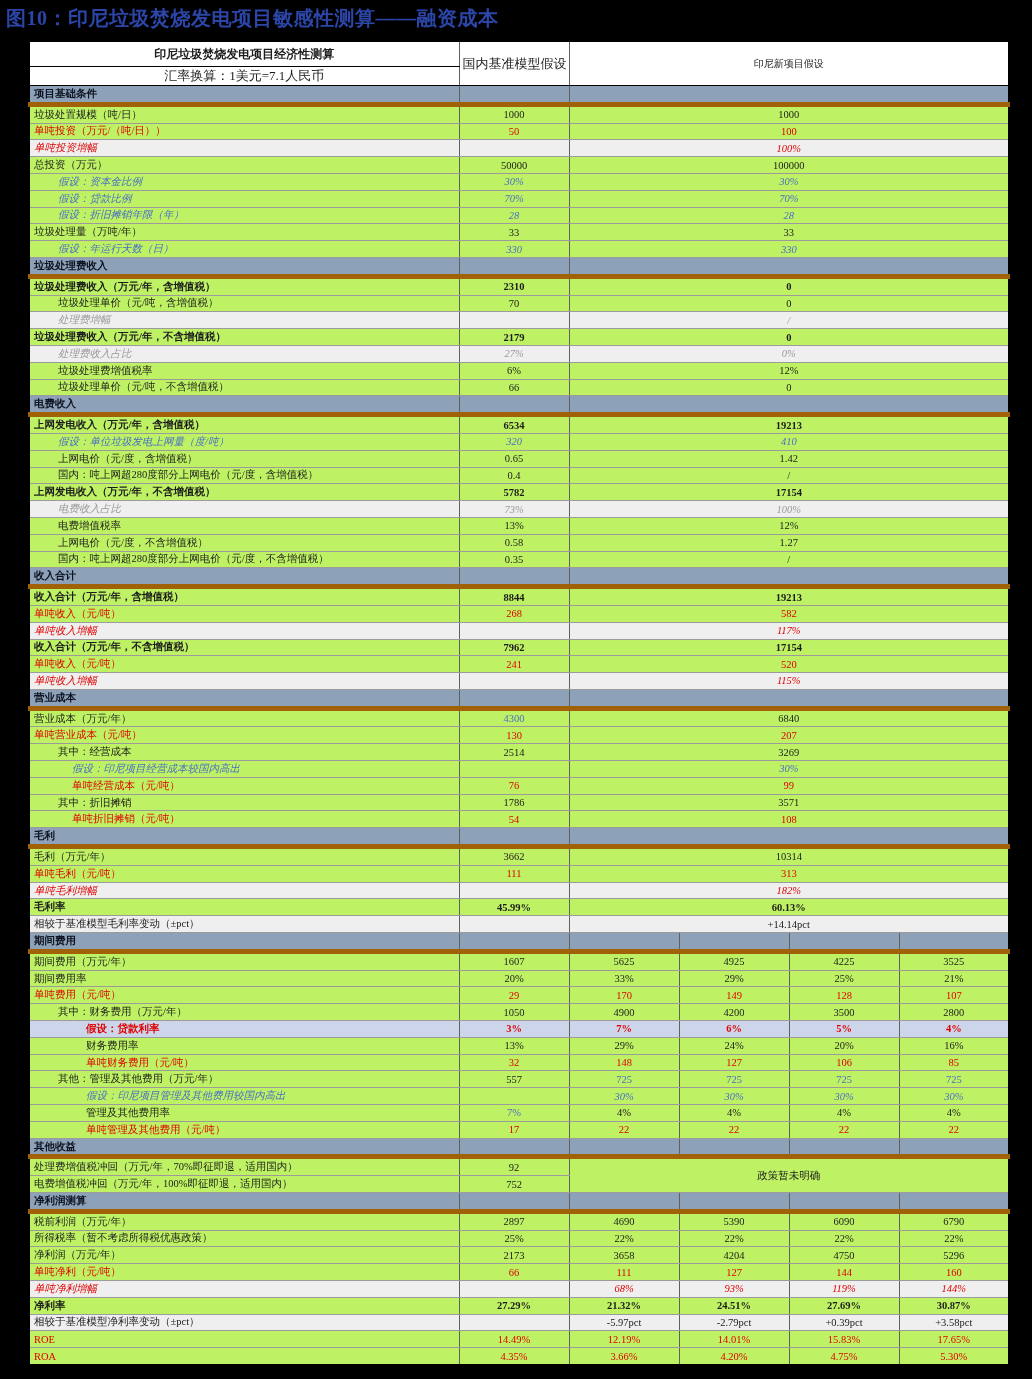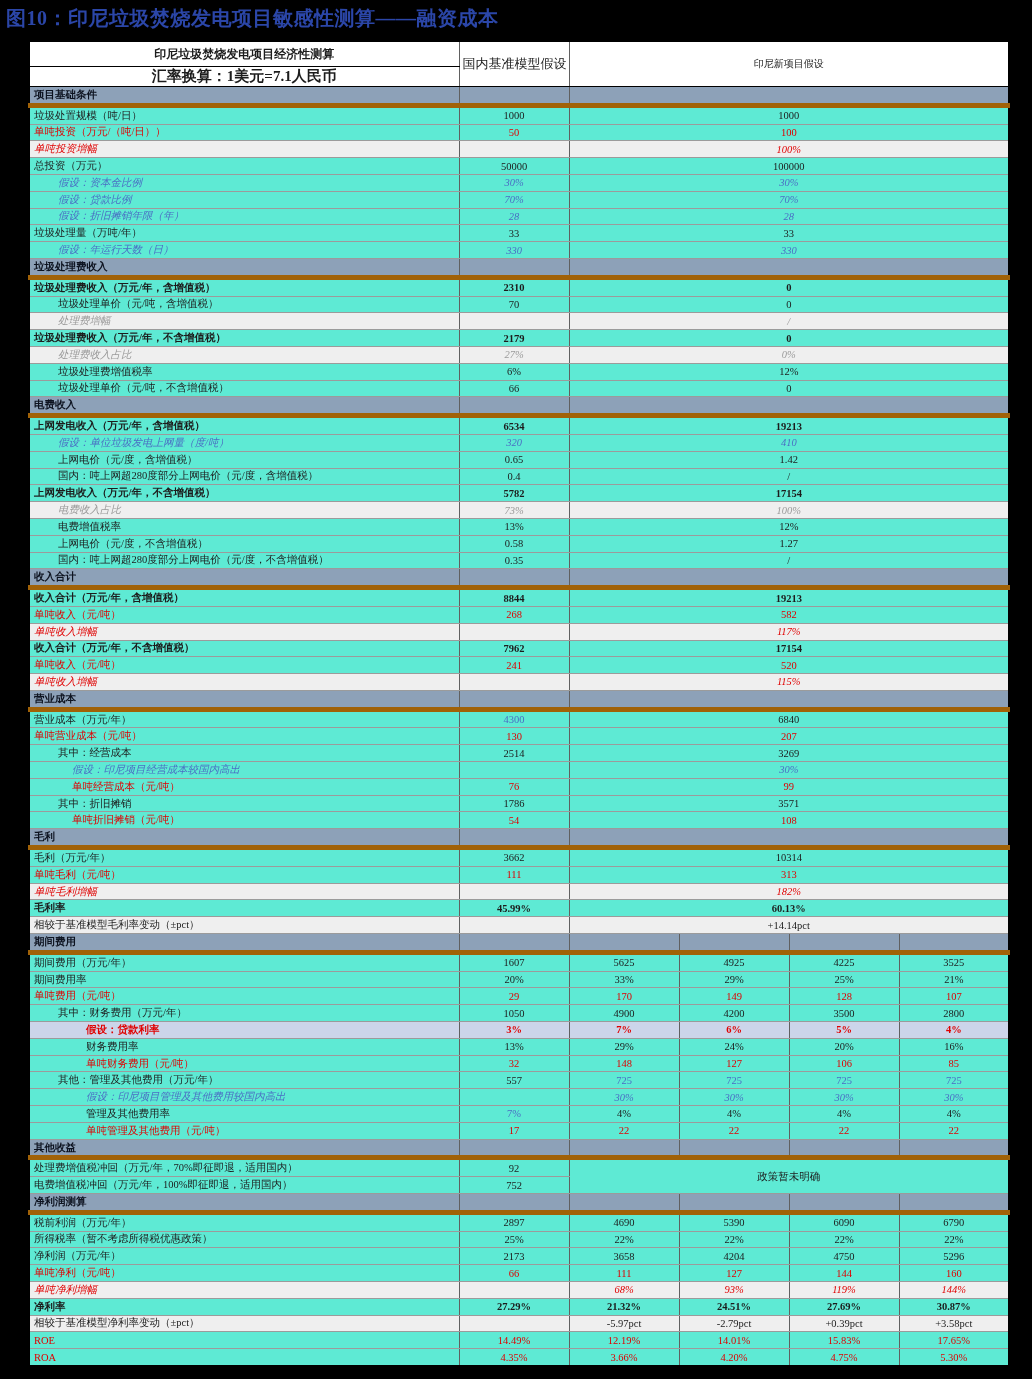--- a/index.html
+++ b/index.html
@@ -6,35 +6,35 @@
   body{
     width:1032px;height:1379px;background:#000;position:relative;overflow:hidden;
     font-family:"Liberation Serif","DejaVu Serif",serif;
   }
   .fig-title{
     position:absolute;left:6px;top:5px;
     color:#2b46a8;font-weight:bold;font-size:20px;letter-spacing:0.5px;
   }
   .table-wrap{position:absolute;left:28px;top:40px;width:980px;background:#fff;}
   table{
-    border-collapse:collapse;table-layout:fixed;width:980px;background:#5eead4;
+    border-collapse:collapse;table-layout:fixed;width:980px;background:#bef264;
     font-size:10.5px;color:#1c1c1c;
   }
   col.c-label{width:430px;}
   col.c-val{width:110px;}
   th,td{
     border-top:1px solid #9b9b9b;border-bottom:1px solid #9b9b9b;
     border-left:1px solid #606060;border-right:1px solid #606060;
     height:15.8px;padding:0 3px;overflow:hidden;white-space:nowrap;
     font-weight:normal;vertical-align:middle;
   }
   table{border:2px solid #000;}
   thead th{border-bottom:1px solid #000;background:#fff;text-align:center;}
   th.h-main{font-weight:bold;font-size:12px;height:24px;}
-  th.h-sub{font-size:15px;height:15px;font-weight:bold;}
+  th.h-sub{font-size:13px;height:15px;}
   td.lbl{text-align:left;}
   td.val{text-align:center;}
   .ind0{padding-left:4px;}
   .ind1{padding-left:28px;}
   .ind2{padding-left:42px;}
   .ind3{padding-left:56px;}
   .s-b{font-weight:bold;}
   .s-i{margin-top:24px;}
   .s-r{color:#e00000;}
   .s-ri{color:#e00000;font-style:italic;}

